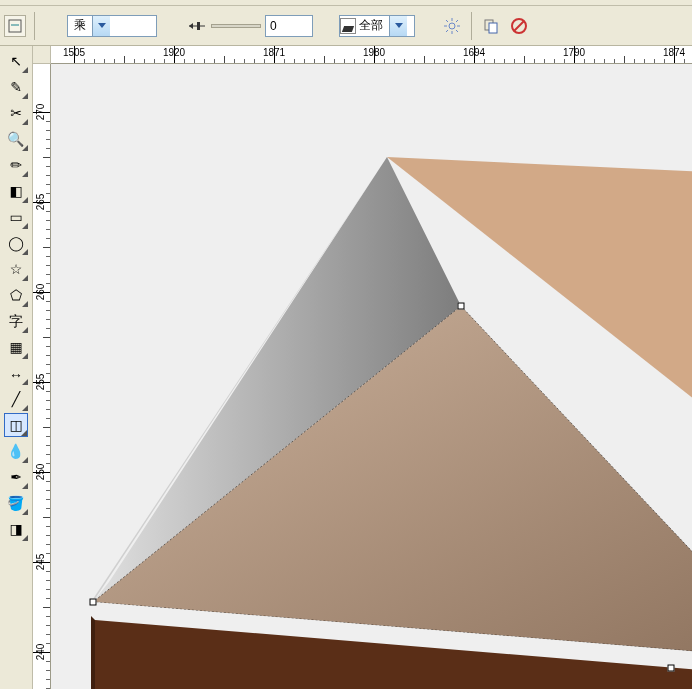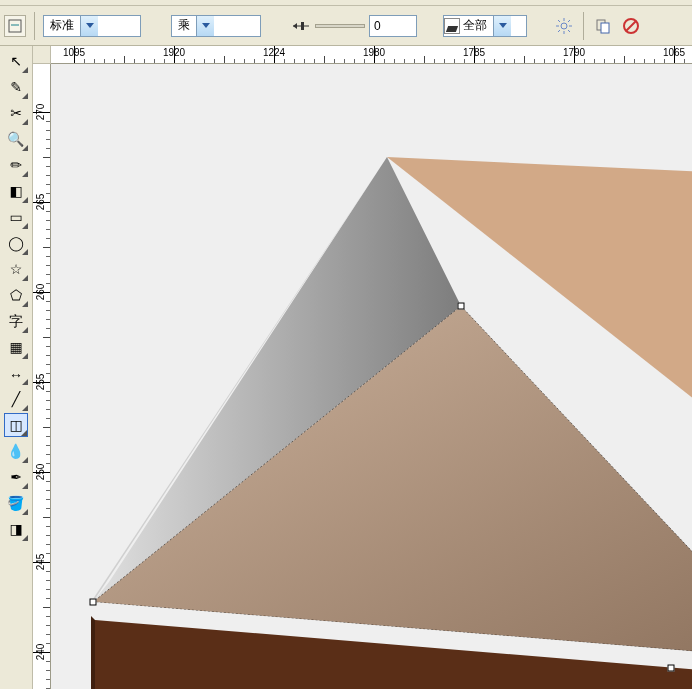--- a/index.html
+++ b/index.html
@@ -210,28 +210,20 @@
 
 <div class="options-bar">
   <div class="opt-icon">
     <svg width="16" height="16">
         <rect x="2" y="2" width="12" height="12" fill="none" stroke="#555"></rect>
         <rect x="4" y="6" width="8" height="2" fill="#8bb"></rect>
       </svg>
   </div>
   <div class="sep"></div>
 
-  <div class="combo" style="width:98px">
-    <span class="combo-text">标准</span>
-    <div class="combo-btn">
-      <svg class="arrow-svg" width="8" height="6">
-          <polygon points="0,0 8,0 4,5" fill="#2a5a9e"></polygon>
-        </svg>
-    </div>
-  </div>
 
   <div style="width:18px"></div>
 
   <div class="combo" style="width:90px">
     <span class="combo-text">乘</span>
     <div class="combo-btn">
       <svg class="arrow-svg" width="8" height="6">
           <polygon points="0,0 8,0 4,5" fill="#2a5a9e"></polygon>
         </svg>
     </div>
@@ -246,21 +238,21 @@
       <rect x="10" y="3" width="3" height="8" fill="#333"></rect>
     </svg>
     <div class="slider-track"></div>
     <div class="numbox">
       <span>0</span>
     </div>
   </div>
 
   <div style="width:14px"></div>
 
-  <div class="combo" style="width:84px">
+  <div class="combo" style="width:76px">
     <div class="layer-combo">
       <span class="layer-swatch"></span>
       <span class="combo-text" style="padding-left:0">全部</span>
     </div>
     <div class="combo-btn">
       <svg class="arrow-svg" width="8" height="6">
           <polygon points="0,0 8,0 4,5" fill="#2a5a9e"></polygon>
         </svg>
     </div>
   </div>
@@ -378,21 +370,21 @@
         <span style="font-size: 14px; line-height: 1;">◨</span>
         <span class="tool-fly"></span>
       </div>
     </div>
 </div>
 
 <div class="subcol"></div>
 
 <div class="h-ruler" id="h-ruler">
     <div class="maj" style="left: 23px;"></div>
-    <div class="lbl" style="left: 23px;">1095</div>
+    <div class="lbl" style="left: 23px;">1505</div>
     <div class="minor" style="left: 33px;"></div>
     <div class="minor" style="left: 43px;"></div>
     <div class="minor" style="left: 53px;"></div>
     <div class="minor" style="left: 63px;"></div>
     <div class="med" style="left: 73px;"></div>
     <div class="minor" style="left: 83px;"></div>
     <div class="minor" style="left: 93px;"></div>
     <div class="minor" style="left: 103px;"></div>
     <div class="minor" style="left: 113px;"></div>
     <div class="maj" style="left: 123px;"></div>
@@ -400,21 +392,21 @@
     <div class="minor" style="left: 133px;"></div>
     <div class="minor" style="left: 143px;"></div>
     <div class="minor" style="left: 153px;"></div>
     <div class="minor" style="left: 163px;"></div>
     <div class="med" style="left: 173px;"></div>
     <div class="minor" style="left: 183px;"></div>
     <div class="minor" style="left: 193px;"></div>
     <div class="minor" style="left: 203px;"></div>
     <div class="minor" style="left: 213px;"></div>
     <div class="maj" style="left: 223px;"></div>
-    <div class="lbl" style="left: 223px;">1224</div>
+    <div class="lbl" style="left: 223px;">1871</div>
     <div class="minor" style="left: 233px;"></div>
     <div class="minor" style="left: 243px;"></div>
     <div class="minor" style="left: 253px;"></div>
     <div class="minor" style="left: 263px;"></div>
     <div class="med" style="left: 273px;"></div>
     <div class="minor" style="left: 283px;"></div>
     <div class="minor" style="left: 293px;"></div>
     <div class="minor" style="left: 303px;"></div>
     <div class="minor" style="left: 313px;"></div>
     <div class="maj" style="left: 323px;"></div>
@@ -422,21 +414,21 @@
     <div class="minor" style="left: 333px;"></div>
     <div class="minor" style="left: 343px;"></div>
     <div class="minor" style="left: 353px;"></div>
     <div class="minor" style="left: 363px;"></div>
     <div class="med" style="left: 373px;"></div>
     <div class="minor" style="left: 383px;"></div>
     <div class="minor" style="left: 393px;"></div>
     <div class="minor" style="left: 403px;"></div>
     <div class="minor" style="left: 413px;"></div>
     <div class="maj" style="left: 423px;"></div>
-    <div class="lbl" style="left: 423px;">1785</div>
+    <div class="lbl" style="left: 423px;">1694</div>
     <div class="minor" style="left: 433px;"></div>
     <div class="minor" style="left: 443px;"></div>
     <div class="minor" style="left: 453px;"></div>
     <div class="minor" style="left: 463px;"></div>
     <div class="med" style="left: 473px;"></div>
     <div class="minor" style="left: 483px;"></div>
     <div class="minor" style="left: 493px;"></div>
     <div class="minor" style="left: 503px;"></div>
     <div class="minor" style="left: 513px;"></div>
     <div class="maj" style="left: 523px;"></div>
@@ -444,21 +436,21 @@
     <div class="minor" style="left: 533px;"></div>
     <div class="minor" style="left: 543px;"></div>
     <div class="minor" style="left: 553px;"></div>
     <div class="minor" style="left: 563px;"></div>
     <div class="med" style="left: 573px;"></div>
     <div class="minor" style="left: 583px;"></div>
     <div class="minor" style="left: 593px;"></div>
     <div class="minor" style="left: 603px;"></div>
     <div class="minor" style="left: 613px;"></div>
     <div class="maj" style="left: 623px;"></div>
-    <div class="lbl" style="left: 623px;">1065</div>
+    <div class="lbl" style="left: 623px;">1874</div>
     <div class="minor" style="left: 633px;"></div>
   </div>
 
 <div class="v-ruler" id="v-ruler">
     <div class="maj" style="top: 48px;"></div>
     <div class="lbl" style="top: 48px;">270</div>
     <div class="minor" style="top: 57px;"></div>
     <div class="minor" style="top: 66px;"></div>
     <div class="minor" style="top: 75px;"></div>
     <div class="minor" style="top: 84px;"></div>

